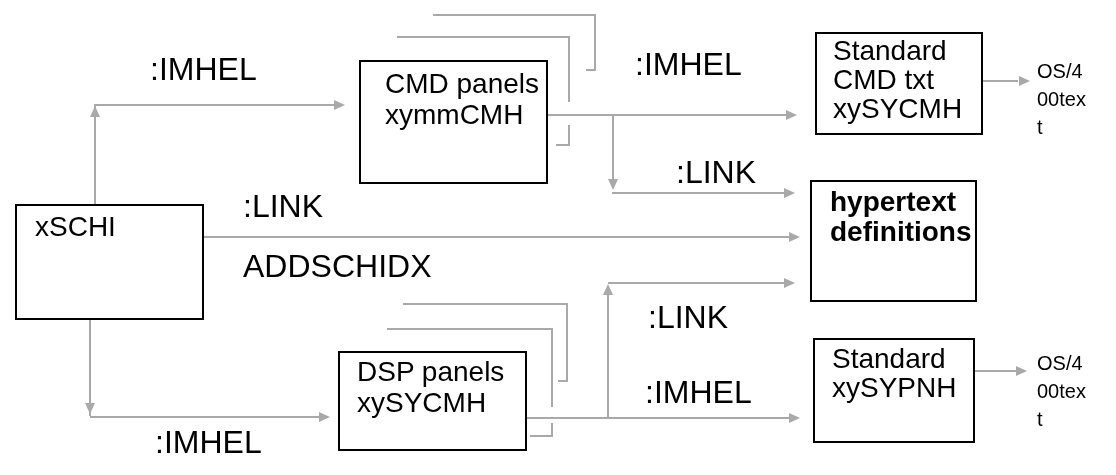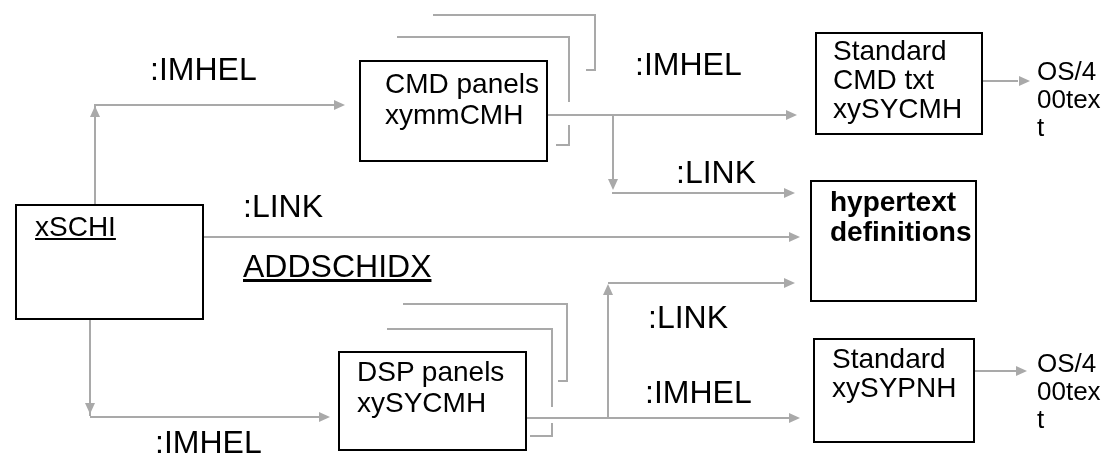--- a/index.html
+++ b/index.html
@@ -10,21 +10,21 @@
   .hl{position:absolute;height:2px;background:#a9a9a9;}
   .vl{position:absolute;width:2px;background:#a9a9a9;}
   .ah{position:absolute;width:0;height:0;}
   .ah.r{border-top:5px solid transparent;border-bottom:5px solid transparent;border-left:11px solid #a9a9a9;}
   .ah.u{border-left:5px solid transparent;border-right:5px solid transparent;border-bottom:11px solid #a9a9a9;}
   .ah.d{border-left:5px solid transparent;border-right:5px solid transparent;border-top:11px solid #a9a9a9;}
   .box{position:absolute;border:2px solid #000000;background:#ffffff;box-sizing:border-box;font-size:28px;}
   .box .ln{white-space:nowrap;}
   .box .ln.indent{padding-left:12px;}
   .lbl{position:absolute;font-size:32px;line-height:28px;white-space:nowrap;}
-  .os{position:absolute;font-size:26px;line-height:28px;}
+  .os{position:absolute;font-size:20px;line-height:28px;}
 </style>
 </head>
 <body>
 
 <div class="canvas">
 
   <div class="hl" style="left:95px;top:104px;width:240px;"></div>
   <div class="vl" style="left:94px;top:104px;height:100px;"></div>
   <div class="hl" style="left:90px;top:416px;width:230px;"></div>
   <div class="vl" style="left:89px;top:320px;height:96px;"></div>
@@ -61,25 +61,25 @@
   <div class="ah r" style="left:789px;top:232px;"></div>
   <div class="ah r" style="left:786px;top:110px;"></div>
   <div class="ah d" style="left:608px;top:179px;"></div>
   <div class="ah r" style="left:784px;top:188px;"></div>
   <div class="ah r" style="left:789px;top:413px;"></div>
   <div class="ah u" style="left:603px;top:284px;"></div>
   <div class="ah r" style="left:784px;top:278px;"></div>
   <div class="ah r" style="left:1019px;top:76px;"></div>
   <div class="ah r" style="left:1016px;top:366px;"></div>
 
-  <div class="box" style="left:15px;top:204px;width:189px;height:116px;padding:4px 0 0 18px;line-height:33px;text-decoration:underline;">
+  <div class="box" style="left:15px;top:204px;width:189px;height:116px;padding:4px 0 0 18px;line-height:33px;">
     <div class="ln">xSCHI</div>
   </div>
 
-  <div class="box" style="left:359px;top:60px;width:189px;height:102px;padding:6px 0 0 24px;line-height:31px;">
+  <div class="box" style="left:359px;top:60px;width:189px;height:124px;padding:6px 0 0 24px;line-height:31px;">
     <div class="ln">CMD panels</div>
     <div class="ln">xymmCMH</div>
   </div>
 
   <div class="box" style="left:815px;top:32px;width:168px;height:103px;padding:2px 0 0 16px;line-height:29px;">
     <div class="ln">Standard</div>
     <div class="ln">CMD txt</div>
     <div class="ln">xySYCMH</div>
   </div>
 
@@ -94,21 +94,21 @@
   </div>
 
   <div class="box" style="left:813px;top:338px;width:162px;height:105px;padding:4px 0 0 17px;line-height:29px;">
     <div class="ln">Standard</div>
     <div class="ln">xySYPNH</div>
   </div>
 
   <div class="lbl" style="left:150px;top:55px;">:IMHEL</div>
   <div class="lbl" style="left:635px;top:50px;">:IMHEL</div>
   <div class="lbl" style="left:243px;top:192px;">:LINK</div>
-  <div class="lbl" style="left:243px;top:252px;text-decoration:underline;">ADDSCHIDX</div>
+  <div class="lbl" style="left:243px;top:252px;">ADDSCHIDX</div>
   <div class="lbl" style="left:676px;top:158px;">:LINK</div>
   <div class="lbl" style="left:648px;top:303px;">:LINK</div>
   <div class="lbl" style="left:645px;top:378px;">:IMHEL</div>
   <div class="lbl" style="left:155px;top:428px;">:IMHEL</div>
 
   <div class="os" style="left:1037px;top:57px;">
     <div>OS/4</div>
     <div>00tex</div>
     <div>t</div>
   </div>

